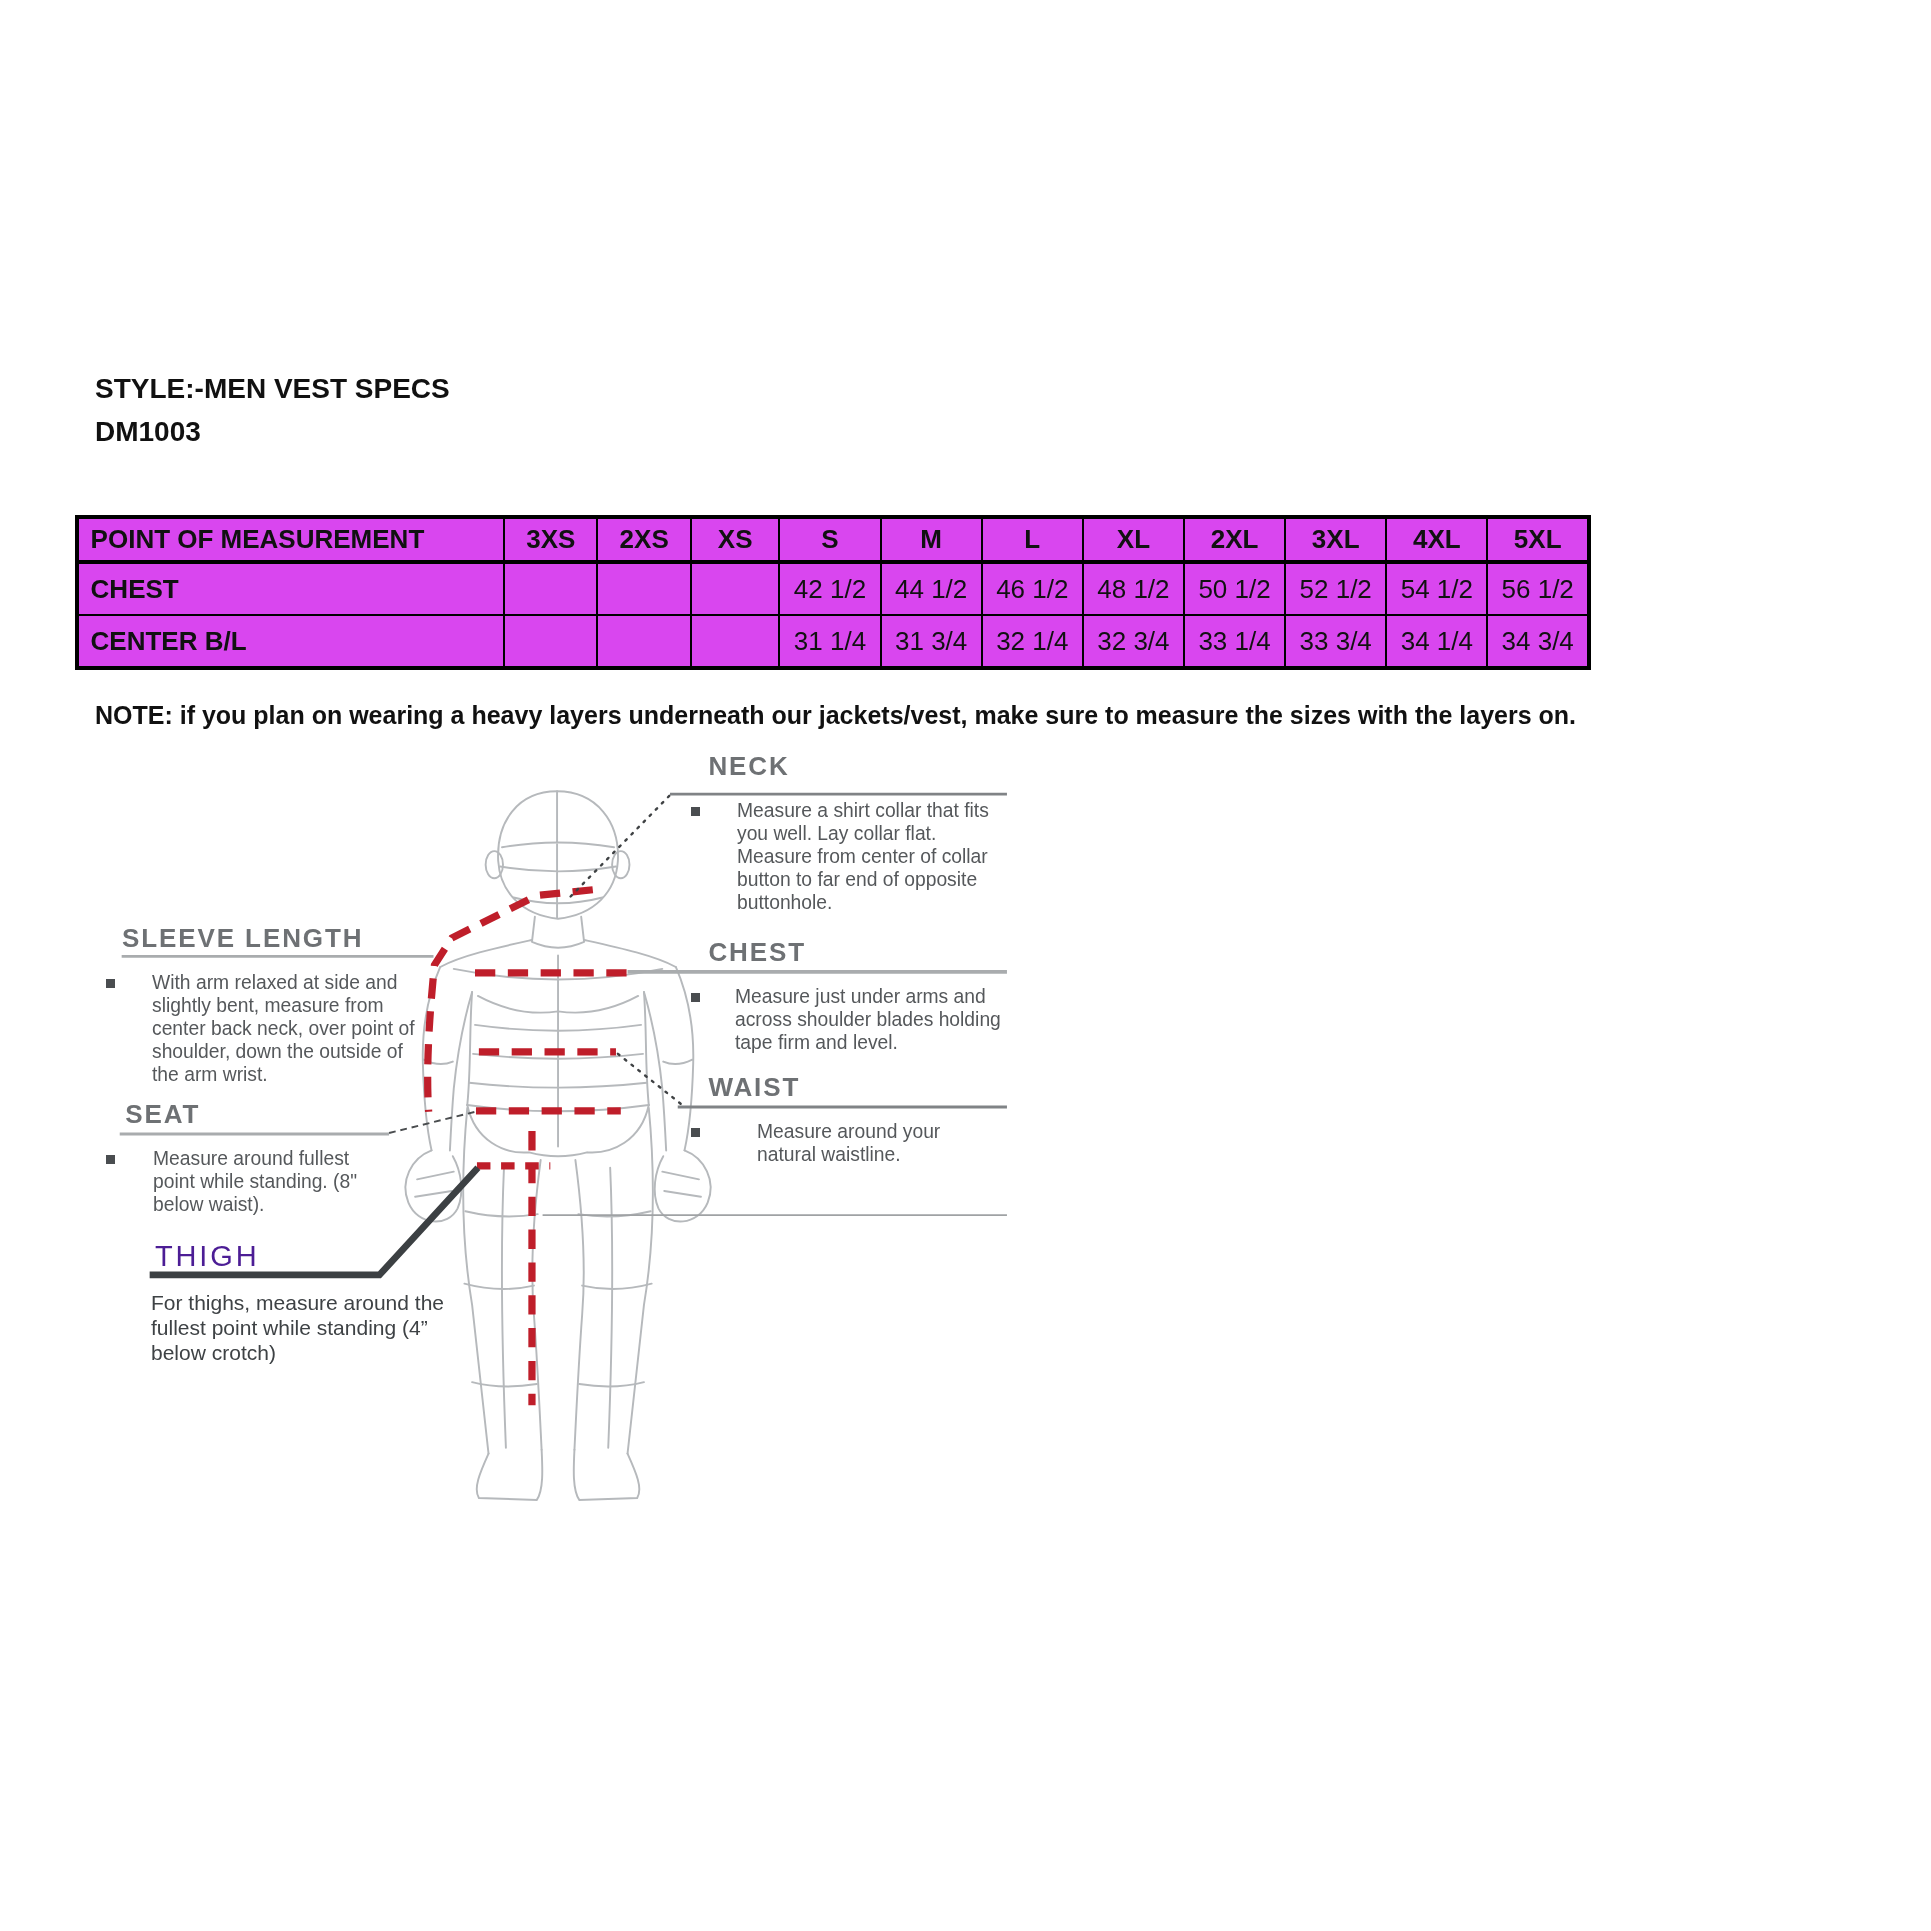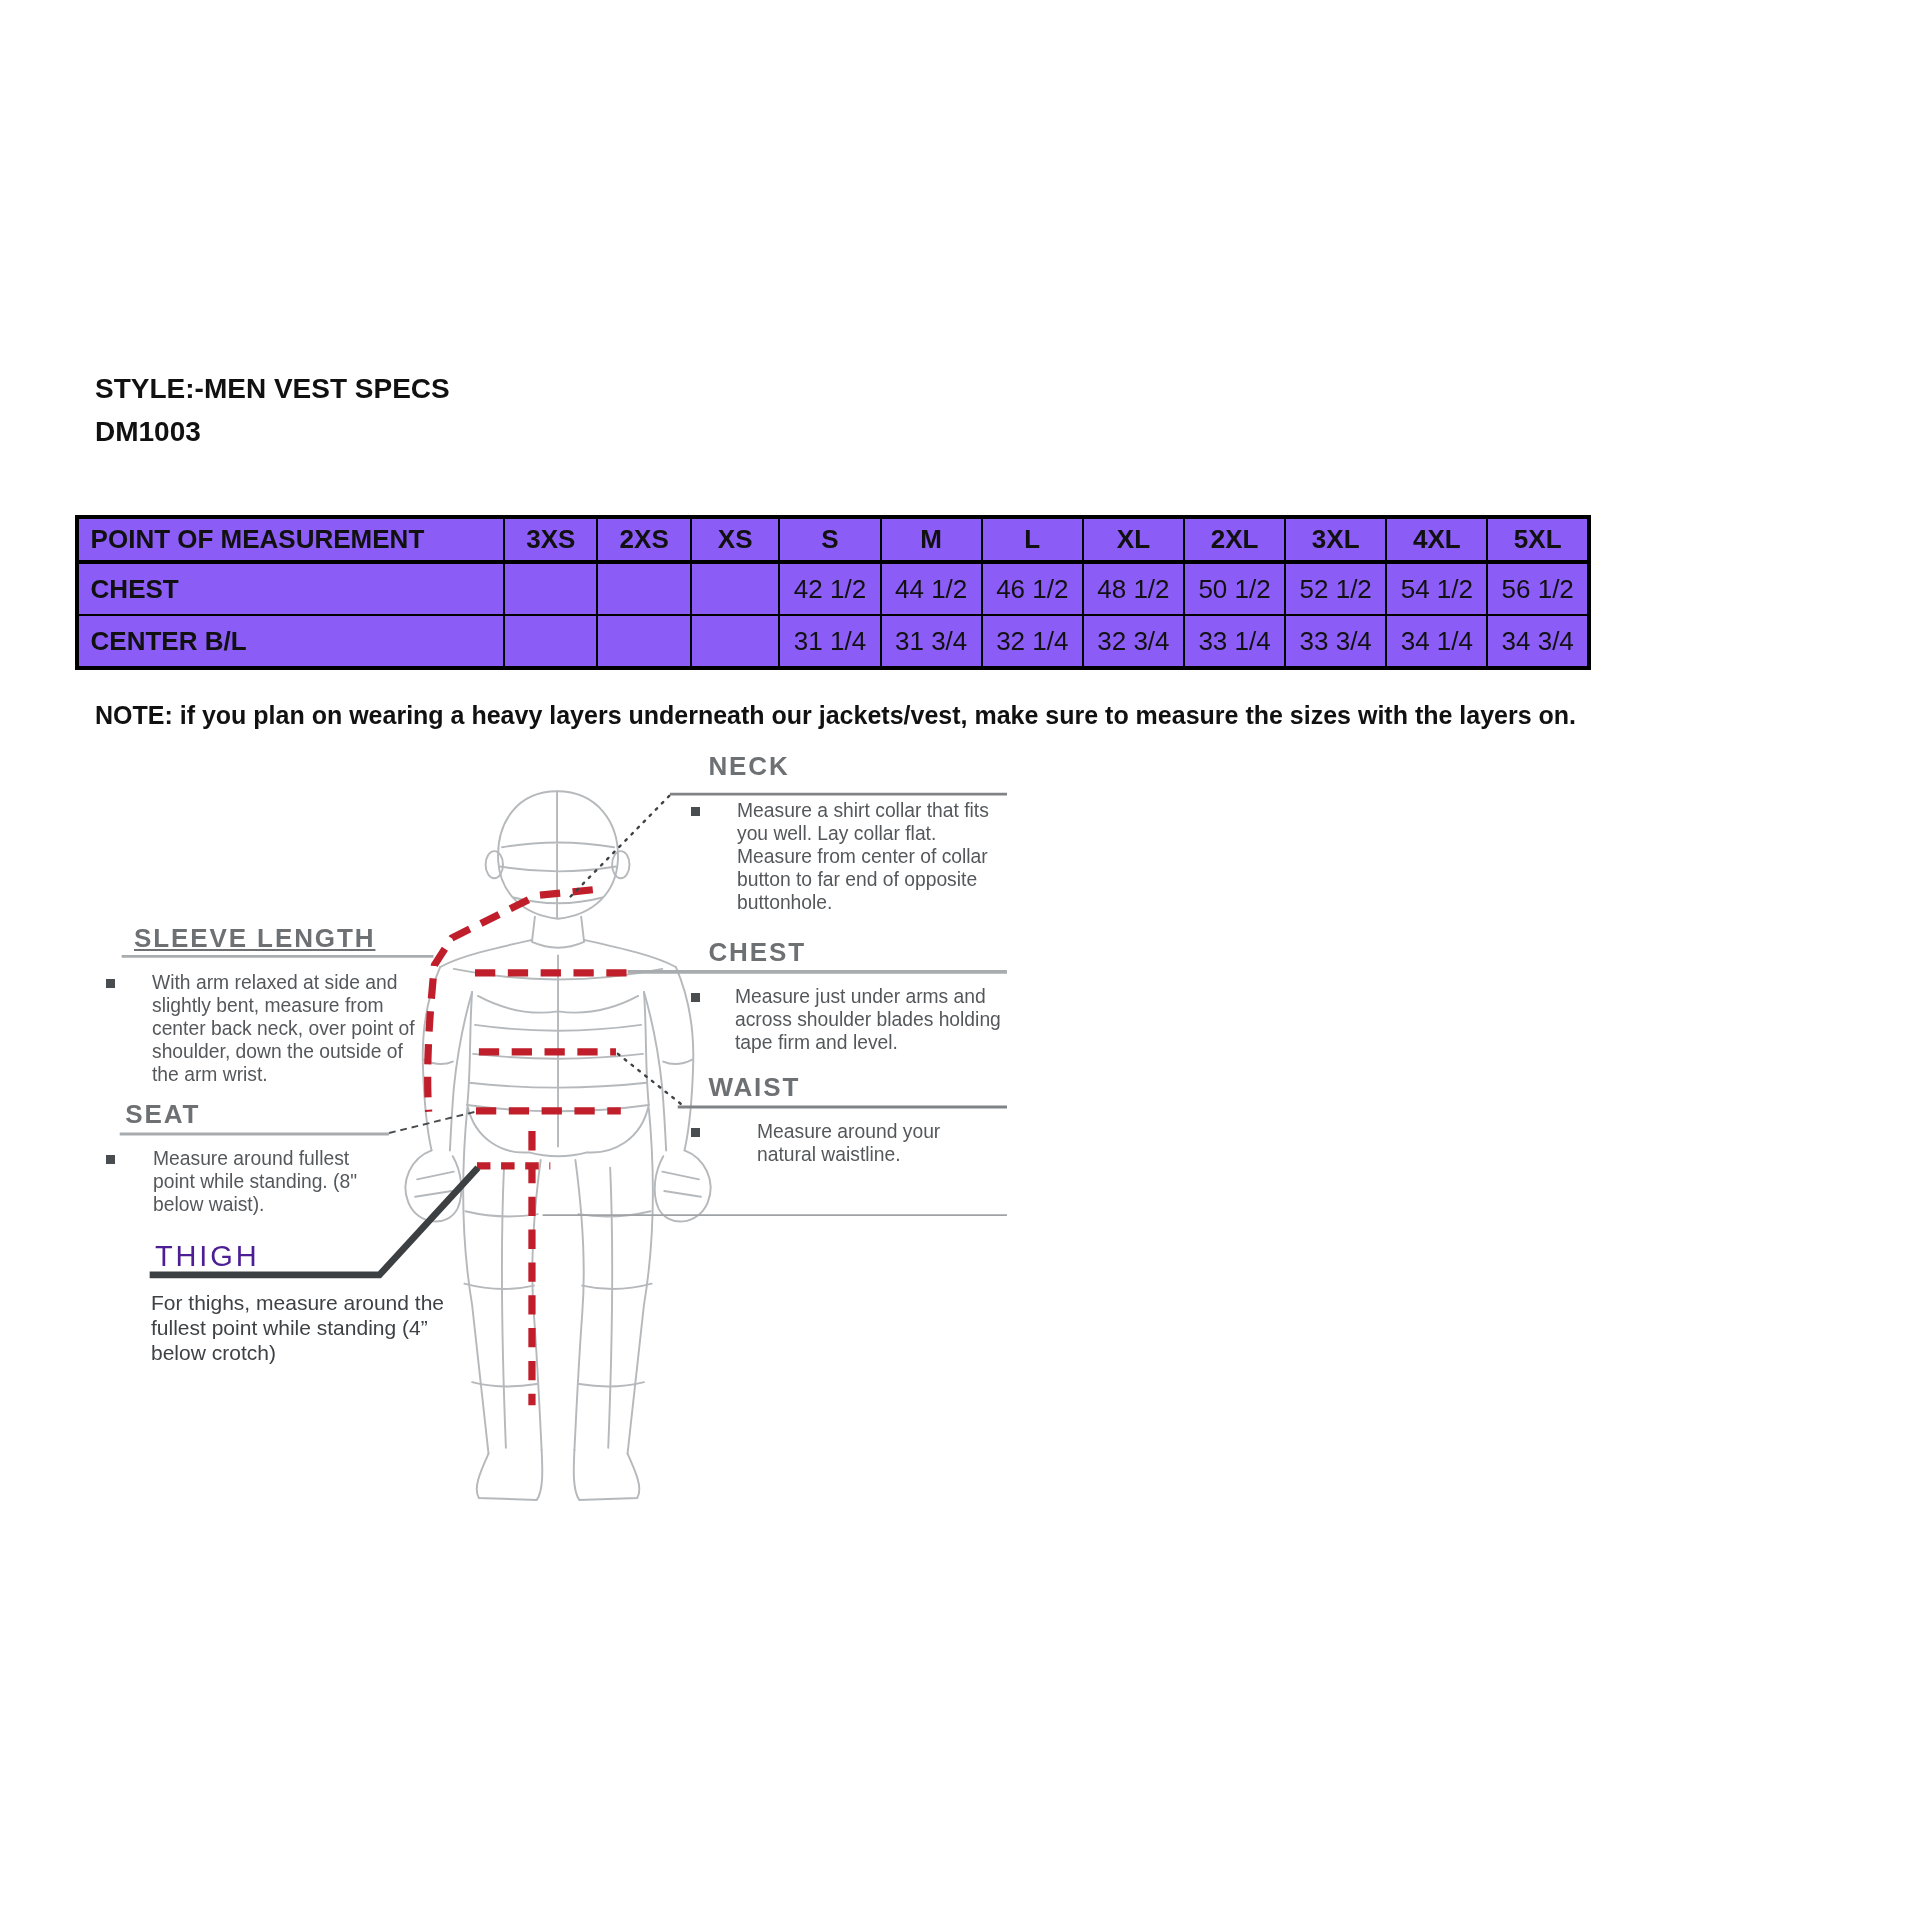--- a/index.html
+++ b/index.html
@@ -7,21 +7,21 @@
         font-family:"Liberation Sans",sans-serif;color:#111;overflow:hidden;}
 
   
   .title-block{position:absolute;left:95px;top:367px;}
   .title-block .tline{font-weight:bold;font-size:28px;line-height:43px;color:#111;}
 
   
   .size-table{position:absolute;left:75px;top:515px;border-collapse:collapse;
               table-layout:fixed;border:4.8px solid #000;}
   .size-table th,.size-table td{border:2.9px solid #000;font-size:26px;padding:0 11.6px;
-              background:#8b5cf6;overflow:hidden;white-space:nowrap;}
+              background:#d946ef;overflow:hidden;white-space:nowrap;}
   .size-table thead th{border-bottom:4.8px solid #000;font-weight:bold;height:41px;text-align:center;}
   .size-table thead th.label-col{text-align:left;}
   .size-table td{height:50px;text-align:center;font-weight:normal;}
   .size-table td.row-label{text-align:left;font-weight:bold;}
   col.c-label{width:461px;} col.c-size{width:103px;}
 
   
   .note{position:absolute;left:95px;top:701px;font-size:25px;font-weight:bold;
         white-space:nowrap;color:#111;}
 
@@ -178,21 +178,21 @@
   <div class="gsec" style="left:691px;top:1072px;width:290px;">
     <h3 class="gtitle" style="margin-left:17.4px;">WAIST</h3>
     <div class="gtext">
       <span class="sq"></span>
       <p class="gp" style="width:224px;">Measure around your natural waistline.</p>
     </div>
   </div>
 
 
   <div class="gsec" style="left:106px;top:923px;width:328px;">
-    <h3 class="gtitle" style="margin-left:28px;text-decoration:underline;">SLEEVE LENGTH</h3>
+    <h3 class="gtitle" style="margin-left:16px;">SLEEVE LENGTH</h3>
     <div class="gtext">
       <span class="sq"></span>
       <p class="gp" style="width:282px;">With arm relaxed at side and slightly bent, measure from center back neck, over point of shoulder, down the outside of the arm wrist.</p>
     </div>
   </div>
 
   <div class="gsec" style="left:106px;top:1099px;width:290px;">
     <h3 class="gtitle" style="margin-left:19.3px;">SEAT</h3>
     <div class="gtext">
       <span class="sq"></span>

